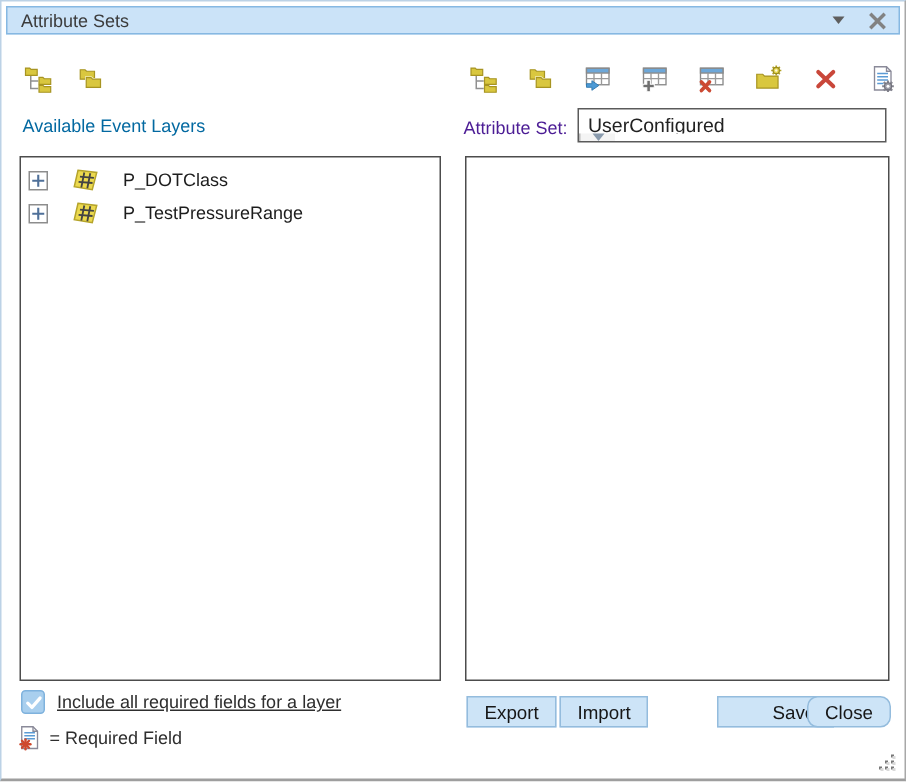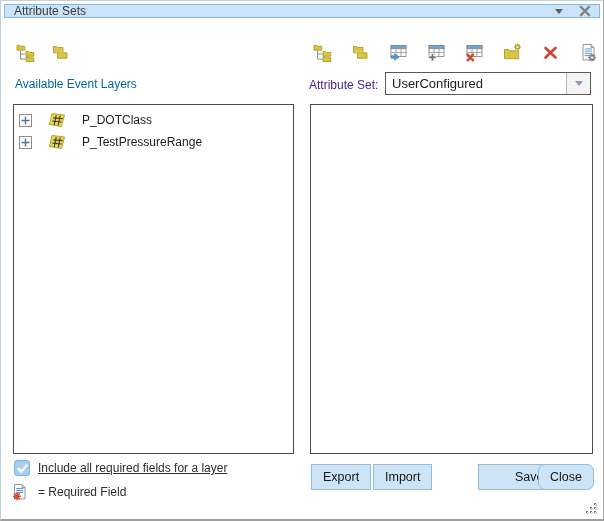--- a/index.html
+++ b/index.html
@@ -6,63 +6,63 @@
   *{box-sizing:border-box;}
   .window{
     position:relative;width:604px;height:521px;background:#fff;
     border-top:1px solid #bcd2e6;border-left:1px solid #bcd2e6;
     border-right:1px solid #a8a8a8;border-bottom:2px solid #9e9e9e;
     font-family:"Liberation Sans","DejaVu Sans",sans-serif;color:#333;
     overflow:hidden;
   }
   
   .titlebar{
-    position:absolute;left:3px;top:3px;width:596px;height:14px;
+    position:absolute;left:3px;top:3px;width:596px;height:19px;
     background:#cbe3f8;border:1px solid #86b8e2;
     display:flex;align-items:center;padding:0 8px 0 9px;justify-content:center;
   }
   .titlebar-title{font-size:12px;color:#3c3c3c;flex:1 1 auto;}
   .tb-caret{width:0;height:0;border-left:4px solid transparent;border-right:4px solid transparent;
     border-top:5px solid #5e5e5e;margin-right:16px;cursor:pointer;}
   .tb-close{cursor:pointer;display:flex;align-items:center;}
   
   .toolbar-left{position:absolute;left:13px;top:40px;display:flex;gap:13px;}
   .toolbar-right{position:absolute;left:310px;top:40px;width:288px;display:flex;justify-content:space-between;}
   .tbtn{width:22px;height:22px;display:flex;align-items:center;justify-content:center;cursor:pointer;}
   
   .lbl-available{position:absolute;left:14px;top:76px;font-size:12px;color:#0369a1;}
   .lbl-attrset{position:absolute;left:308px;top:77px;font-size:12px;color:#4c1d95;}
   .combo{
     position:absolute;left:384px;top:71px;width:206px;height:23px;
-    border:1px solid #5a5a5a;background:#fff;display:flex;align-items:stretch;
+    border:1px solid #5a5a5a;background:#fff;display:flex;align-items:stretch;flex-direction:column;
   }
   .combo-value{flex:1 1 auto;font-size:13px;color:#222;padding:3px 0 0 6px;white-space:nowrap;overflow:hidden;}
   .combo-btn{width:24px;background:#f4f4f4;border-left:1px solid #b9b9b9;
     display:flex;align-items:center;justify-content:center;cursor:pointer;}
   .combo-arrow{width:0;height:0;border-left:4px solid transparent;border-right:4px solid transparent;
     border-top:5px solid #8a9bad;}
   
   .listbox-left{position:absolute;left:12px;top:103px;width:281px;height:350px;
     border:1px solid #4c4c4c;background:#fff;overflow:hidden;padding-top:4px;}
   .listbox-right{position:absolute;left:309px;top:103px;width:283px;height:350px;
     border:1px solid #4c4c4c;background:#fff;}
   .tree-row{height:22px;display:flex;align-items:center;gap:16px;padding-left:5px;cursor:default;}
   .expander{width:13px;height:13px;border:1px solid #8d8d8d;background:#fff;
     display:flex;align-items:center;justify-content:center;cursor:pointer;flex:0 0 auto;}
   .tree-label{font-size:12px;color:#1d1d1d;}
   
   .chk-row{position:absolute;left:13px;top:459px;display:flex;align-items:center;gap:8px;}
   .checkbox{width:16px;height:16px;border:1px solid #7fb2dd;background:#a9cfee;border-radius:3px;
     display:flex;align-items:center;justify-content:center;cursor:pointer;flex:0 0 auto;}
   .chk-label{font-size:12px;color:#2e2e2e;text-decoration:underline;}
-  .legend-row{position:absolute;left:11px;top:482px;display:flex;align-items:center;gap:10px;}
+  .legend-row{position:absolute;left:11px;top:482px;display:flex;align-items:center;gap:5px;}
   .legend-text{font-size:12px;color:#2e2e2e;}
   
   .btn{
-    position:absolute;top:463px;height:26px;min-width:53px;padding:0 11px;
+    position:absolute;top:463px;height:21px;min-width:53px;padding:0 11px;
     background:#cde4f7;border:1px solid #94bcdd;color:#161616;font-size:12.5px;
     font-family:"Liberation Sans","DejaVu Sans",sans-serif;cursor:pointer;
     display:flex;align-items:center;justify-content:center;
   }
   .btn-export{left:310px;}
   .btn-import{left:372px;}
   .btn-save{left:477px;padding-left:36px;}
   .btn-close{left:537px;border-radius:7px;}
   
   .resize-grip{position:absolute;right:5px;bottom:4px;width:12px;height:12px;cursor:nwse-resize;}

